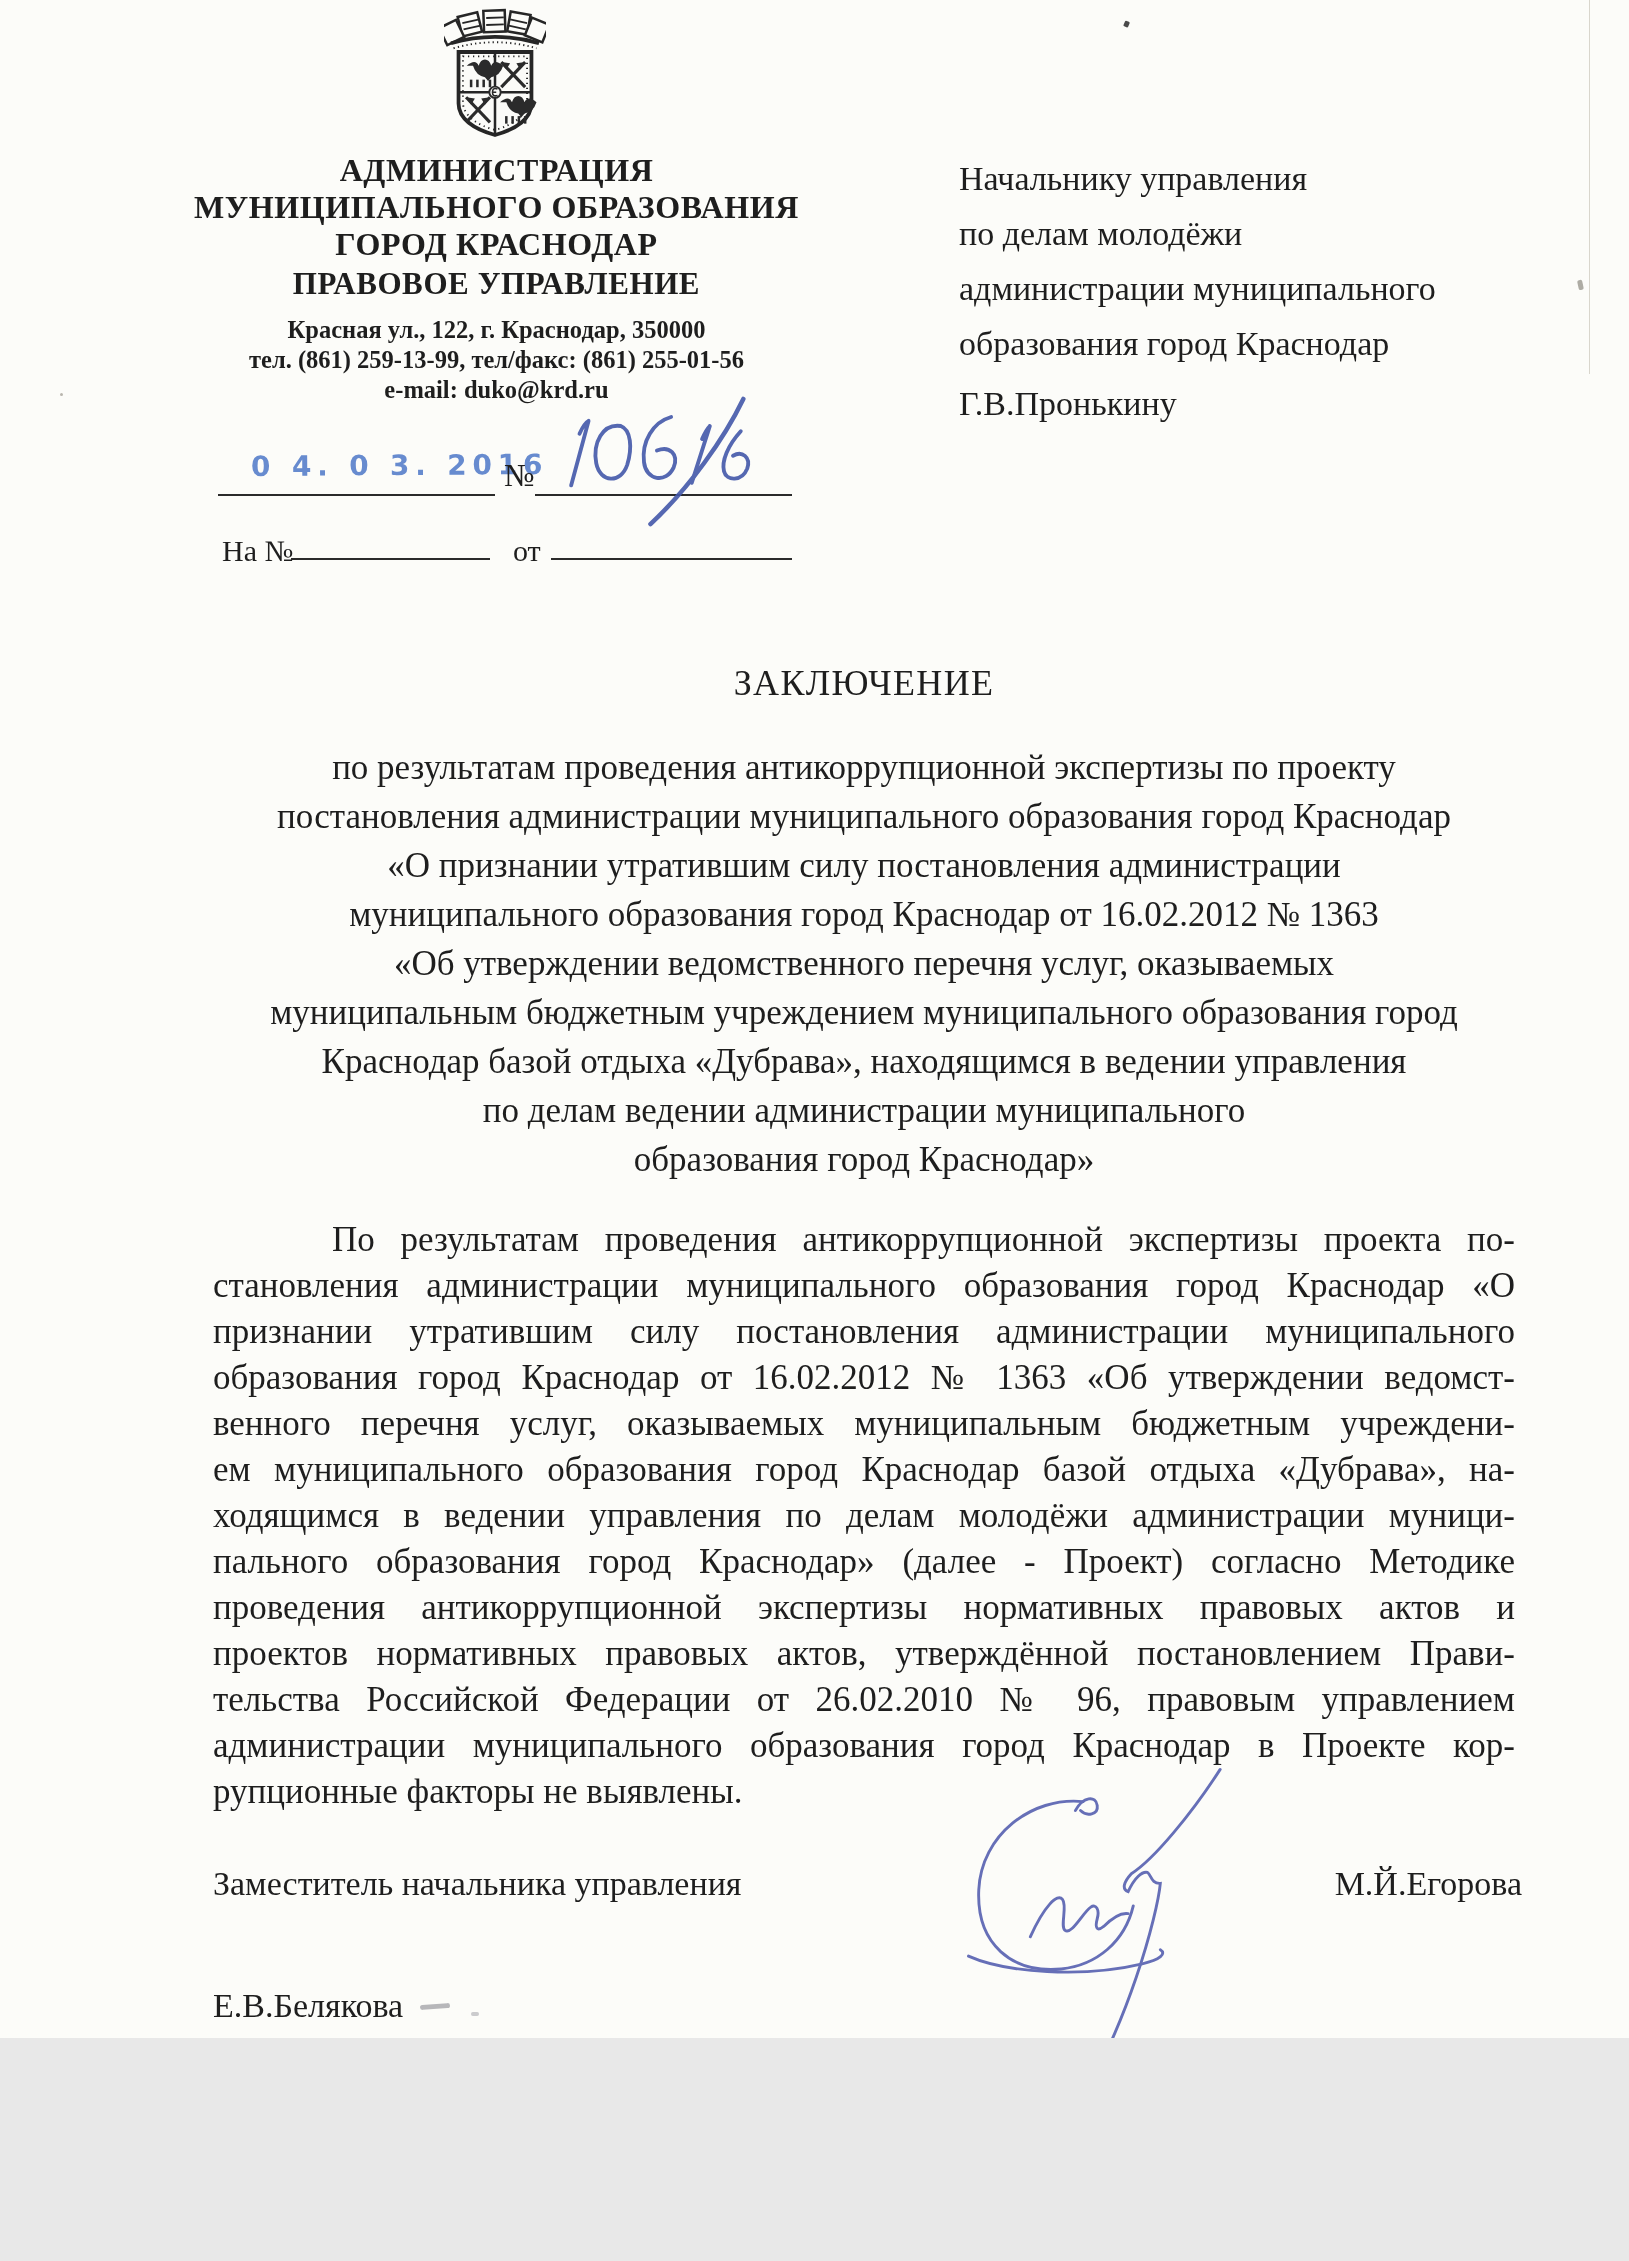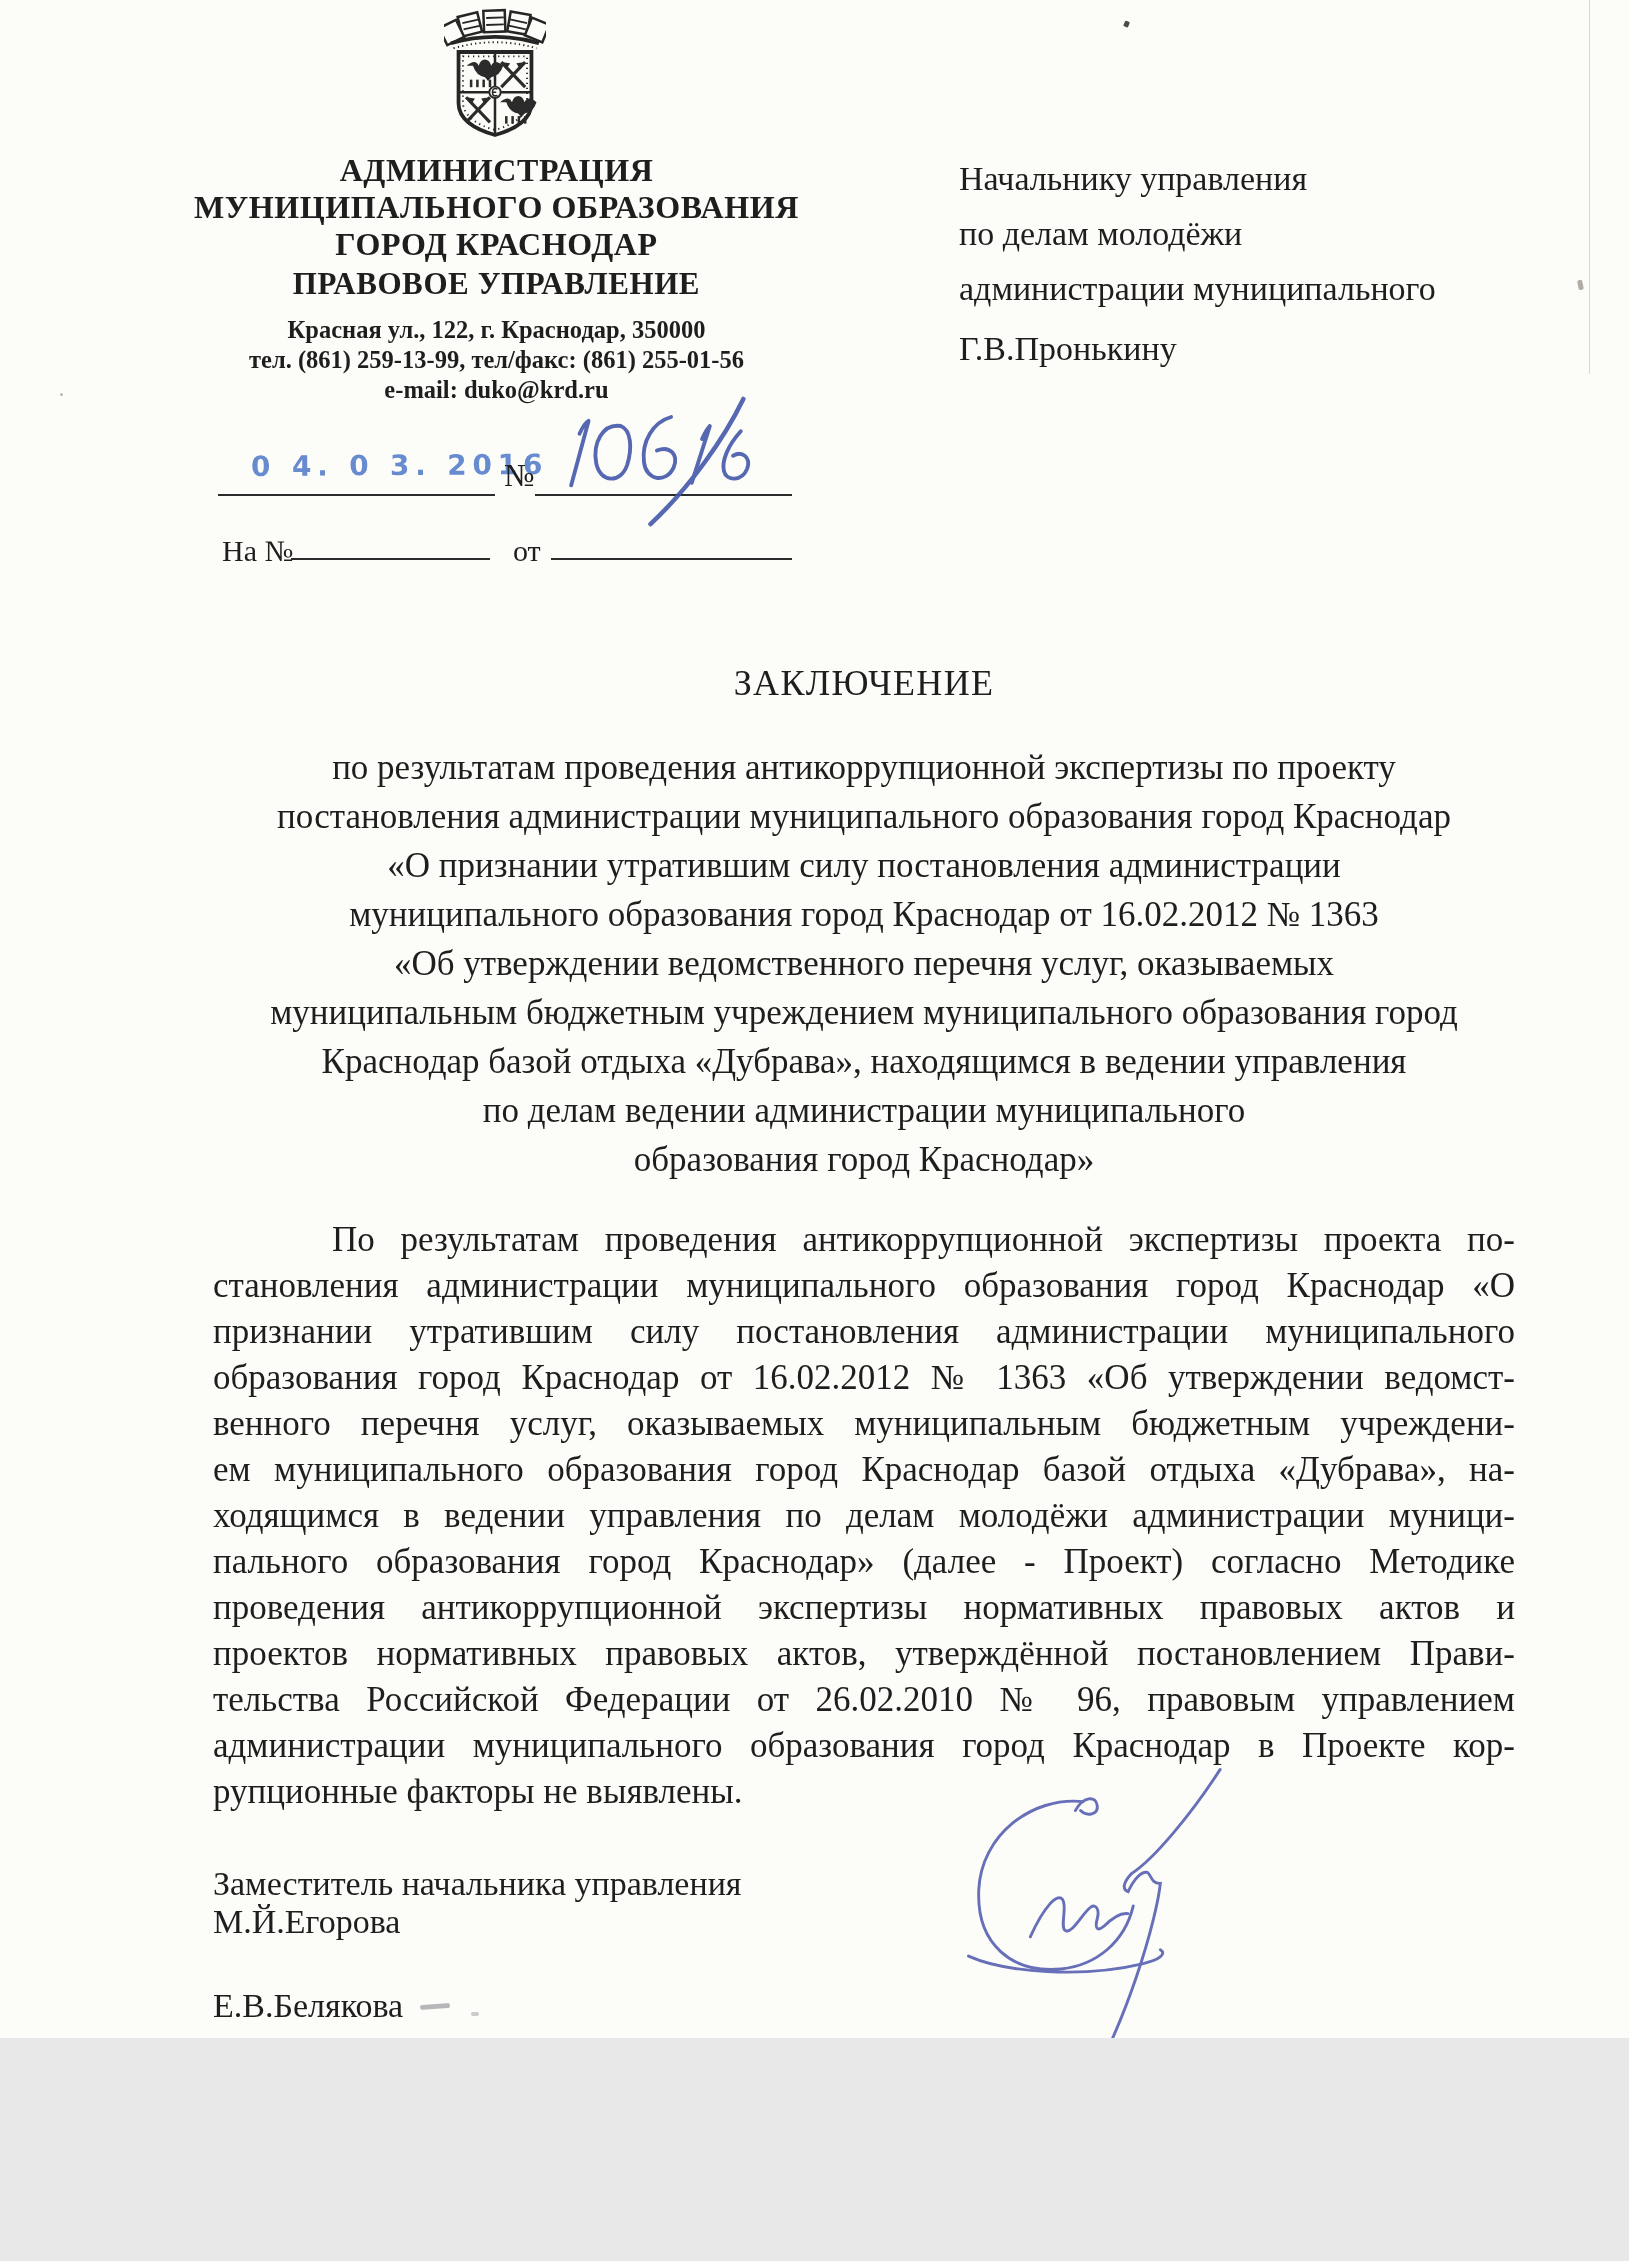--- a/index.html
+++ b/index.html
@@ -39,21 +39,21 @@
   .doc-title{position:absolute;left:213px;top:662px;width:1302px;text-align:center;
     font-size:36px;letter-spacing:1.3px;}
   .subject{position:absolute;left:213px;top:743px;width:1302px;text-align:center;
     font-size:35px;line-height:49px;}
   .body-text{position:absolute;left:213px;top:1217px;width:1302px;font-size:35px;line-height:46px;}
   .body-line{text-align:justify;text-align-last:justify;white-space:normal;}
   .body-line.first{padding-left:119px;}
   .body-line.last{text-align-last:left;}
   
   .sign-row{position:absolute;left:213px;top:1865px;width:1309px;font-size:34px;
-    display:flex;justify-content:space-between;align-items:baseline;flex-direction:column;}
+    display:flex;justify-content:space-between;align-items:baseline;}
   .signature-ink{position:absolute;left:935px;top:1751px;width:309px;height:387px;}
   .executor{position:absolute;left:213px;font-size:34px;}
   .exec-name{top:1987px;}
   .exec-phone{top:2041px;}
   .pen-dash{position:absolute;left:420px;top:2004px;width:30px;height:4.5px;
     background:#7d7d86;opacity:.55;border-radius:2.6px;transform:rotate(-4deg);}
   .pen-dot{position:absolute;left:471px;top:2012px;width:8.4px;height:3.9px;
     background:#9a9aa2;opacity:.5;border-radius:1.9px;}
   
   .scan-band-light{position:absolute;left:0;top:2230px;width:1630px;height:18px;
@@ -168,20 +168,21 @@
       <path d="M292,20 C262,82 208,158 148,214" stroke-width="7"></path>
       <path d="M212,150 L240,62 M228,82 C233,71 238,64 240,62"></path>
       <path d="M288,70 C268,92 258,116 262,132 C266,148 290,148 298,128 C304,110 290,100 276,108"></path>
     </g>
   </svg>
 
   <div class="recipient">
     <div>Начальнику управления</div>
     <div>по делам молодёжи</div>
     <div>администрации муниципального</div>
+    <div>образования город Краснодар</div>
     <div class="name">Г.В.Пронькину</div>
   </div>
 
   <div class="doc-title">ЗАКЛЮЧЕНИЕ</div>
 
   <div class="subject">
     <div>по результатам проведения антикоррупционной экспертизы по проекту</div>
     <div>постановления администрации муниципального образования город Краснодар</div>
     <div>«О признании утратившим силу постановления администрации</div>
     <div>муниципального образования город Краснодар от 16.02.2012 № 1363</div>

